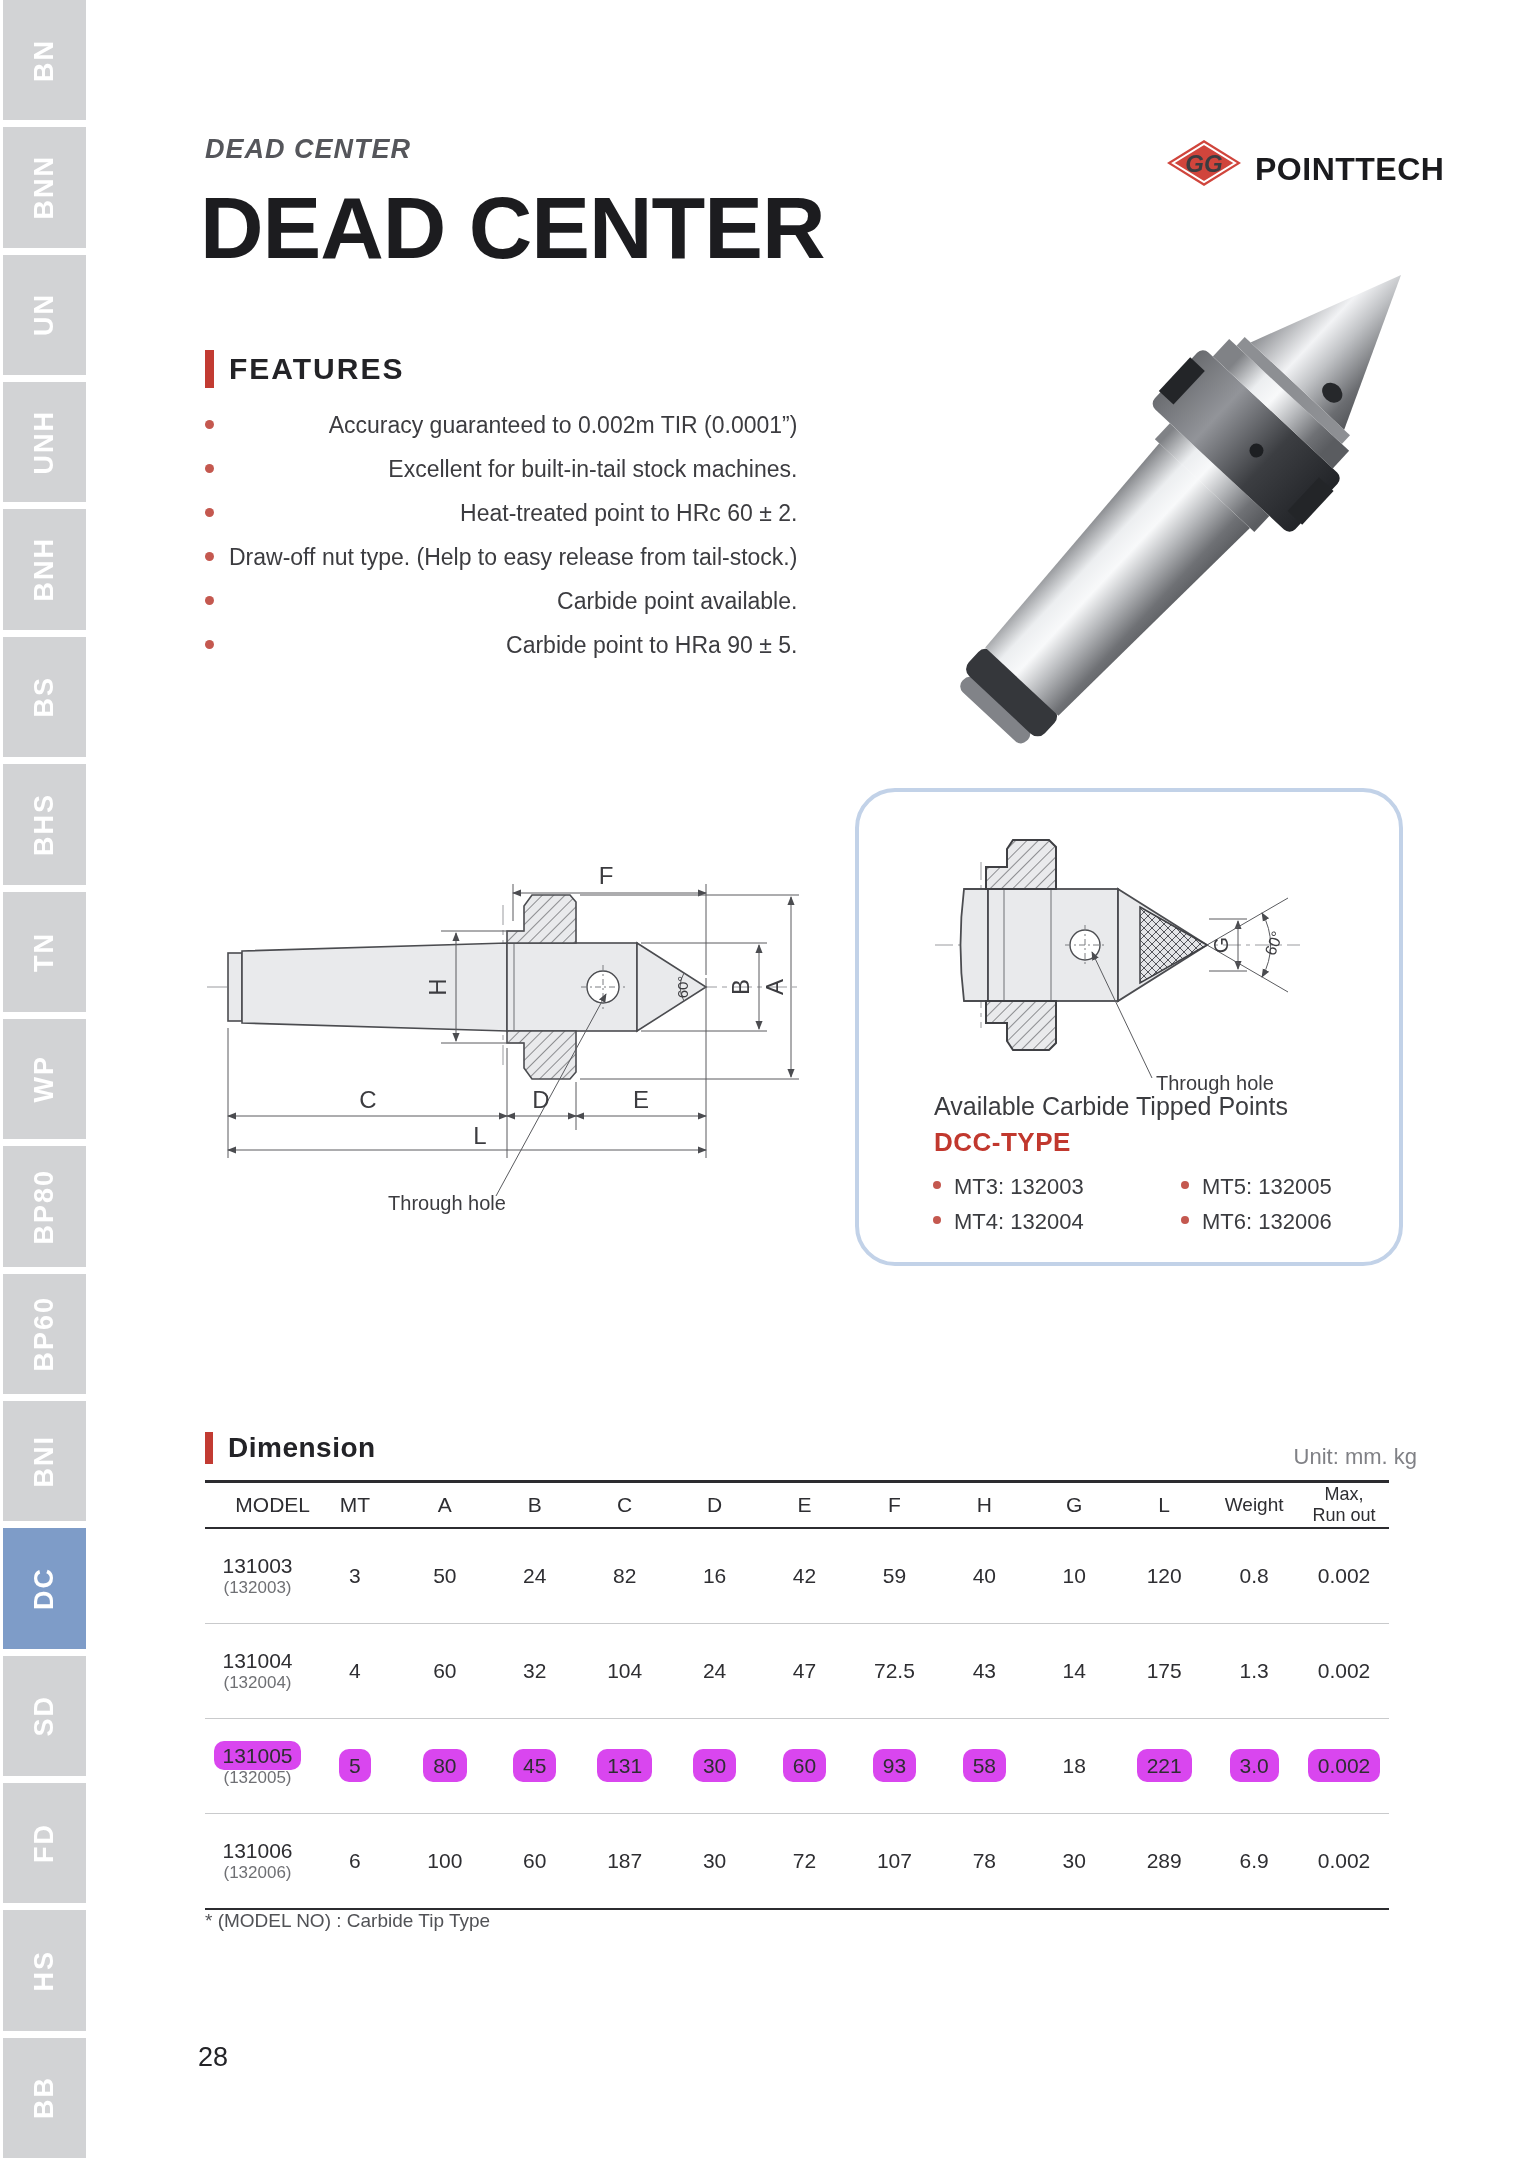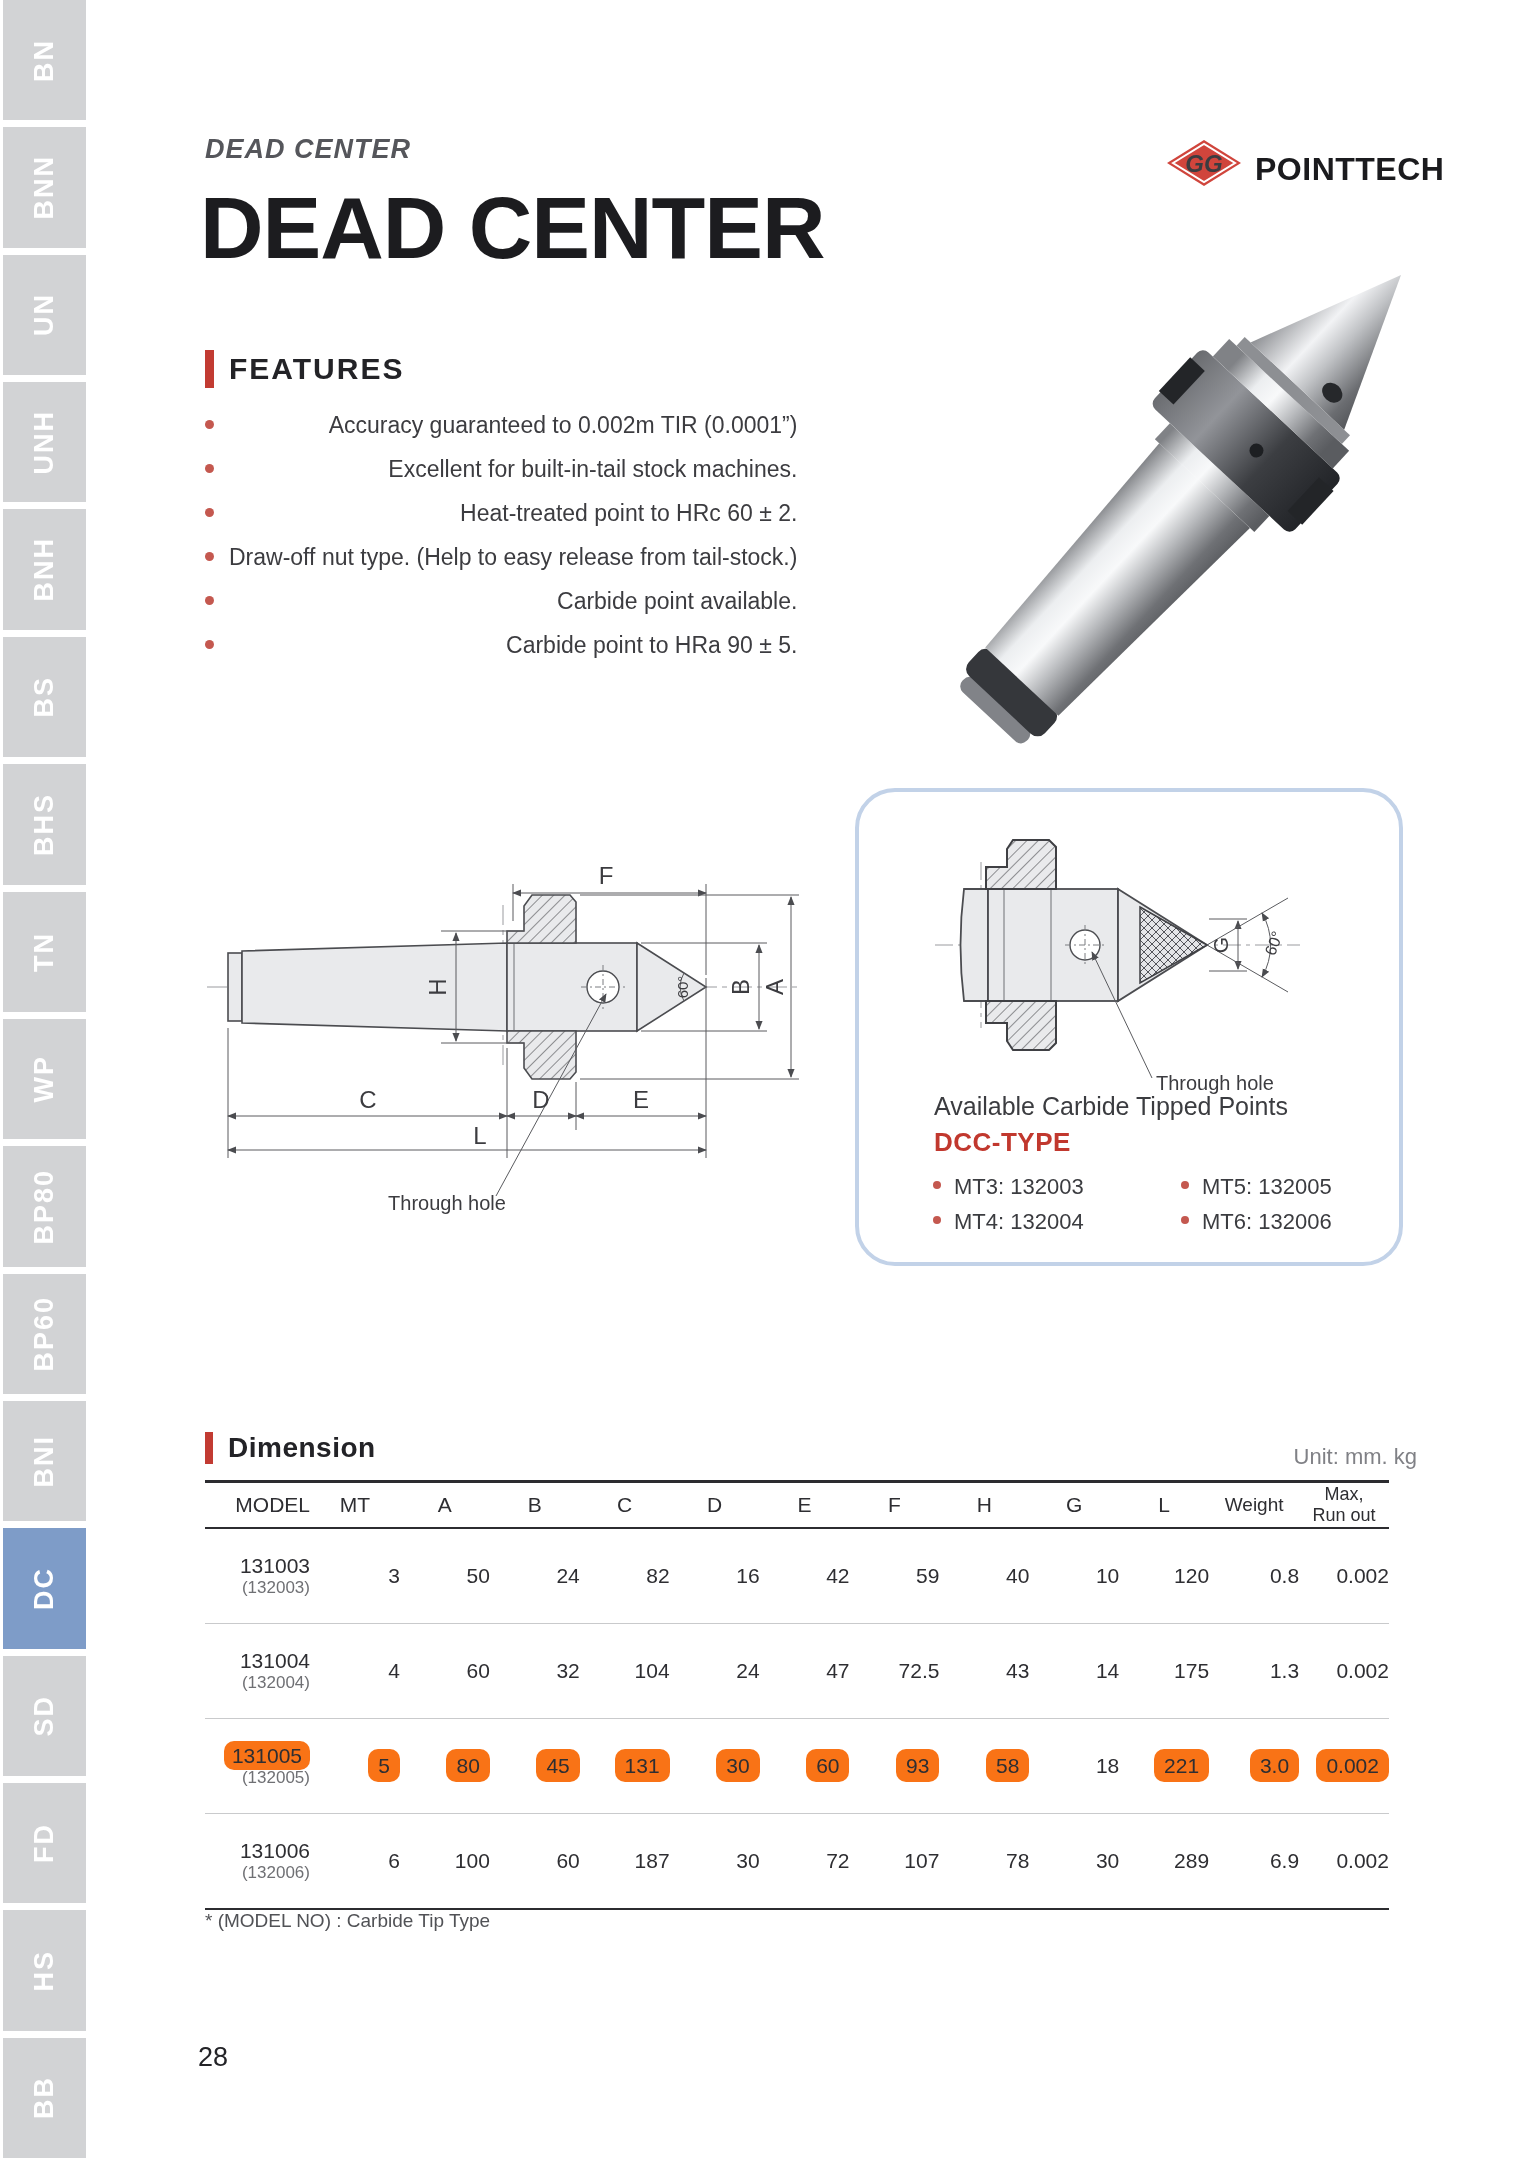--- a/index.html
+++ b/index.html
@@ -47,25 +47,25 @@
   
   .unit{position:absolute;left:1068px;top:1444px;width:349px;text-align:right;
     font-size:22px;color:#808186;}
   .tbl{position:absolute;left:205px;top:1480px;width:1184px;
     border-top:3px solid #2c2c30;border-bottom:2px solid #2c2c30;}
   .trow{display:grid;grid-template-columns:105px repeat(12,1fr);align-items:center;text-align:center;}
   .thead{height:44px;border-bottom:2px solid #2c2c30;font-size:21px;color:#2e2e32;}
   .thead .cell:first-child{text-align:right;padding-left:14px;}
   .thead .cell.small{font-size:19px;}
   .thead .cell.tiny{font-size:18px;line-height:1.15;white-space:pre-line;}
-  .rows .trow{height:94px;font-size:21px;color:#2e2e32;text-align:right;}
+  .rows .trow{height:94px;font-size:21px;color:#2e2e32;}
   .rows .trow + .trow{border-top:1px solid #c9cacc;}
   .model-main{font-size:21px;color:#2e2e32;line-height:1.2;}
   .model-sub{font-size:17px;color:#6f7074;line-height:1.2;}
-  .hl{background:#f97316;border-radius:10px;padding:5px 10px;}
+  .hl{background:#d946ef;border-radius:10px;padding:5px 10px;}
   .model-main .hl{padding:3px 8px;}
   .footnote{position:absolute;left:205px;top:1910px;font-size:19px;color:#515256;}
   .page-num{position:absolute;left:198px;top:2042px;font-size:27px;color:#232327;}
   
   svg text{font-family:"Liberation Sans",sans-serif;fill:#3c3c40;}
   .dimtxt{font-size:24px;}
   .dimtxt-s{font-size:21px;}
   .note{font-size:20px;}
 </style>
 </head>

